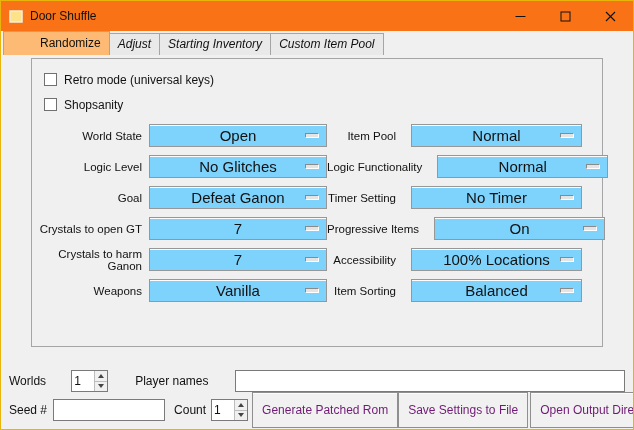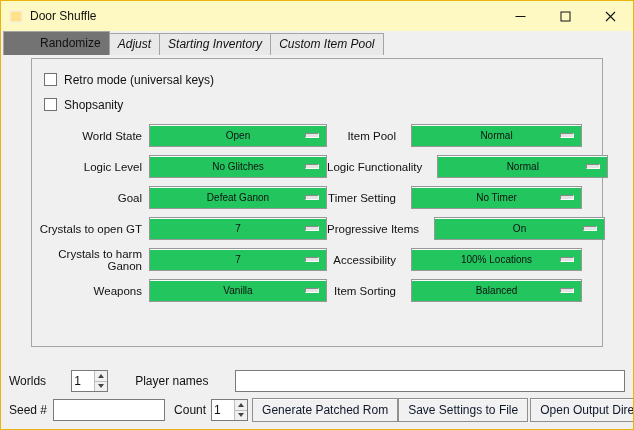--- a/index.html
+++ b/index.html
@@ -5,21 +5,21 @@
   * { margin:0; padding:0; box-sizing:border-box; }
   html,body { font-family:"Liberation Sans", sans-serif; background:#777; }
   .window {
     position:relative; width:634px; height:430px;
     background:#f0f0f0;
     border:1px solid #e9b50b;
     overflow:hidden;
   }
   
   .titlebar {
-    height:30px; background:#fef9c3;
+    height:30px; background:#f97316;
     display:flex; align-items:center;
   }
   .app-icon { width:16px; height:16px; margin:0 6px 0 7px; display:flex; align-items:center; justify-content:center; }
   .title-text { font-size:12px; color:#111; }
   .win-controls { margin-left:auto; display:flex; height:100%; }
   .win-btn { width:45px; height:100%; display:flex; align-items:center; justify-content:center; cursor:default; }
   .win-btn svg { display:block; }
   
   .client { height:calc(100% - 30px); display:flex; flex-direction:column; }
   
@@ -30,21 +30,21 @@
     padding:3px 8px 4px 8px;
     background:#e9e9e9;
     border:1px solid #a5a5a5;
     border-bottom:none;
     margin-right:0px;
     position:relative;
     white-space:nowrap;
     cursor:default;
   }
   .tab + .tab { border-left:none;font-style:italic; }
-  .tab.selected { background:#737373; padding-top:4px; padding-bottom:5px; z-index:3;padding-left:36px; }
+  .tab.selected { background:#fdba74; padding-top:4px; padding-bottom:5px; z-index:3;padding-left:36px; }
   
   .notebook { margin:3px 30px 0 30px; }
   .inner-tabs { padding-left:4px; height:23px; position:relative; z-index:2; }
   .inner-tabs .tab.selected { margin-bottom:-1px; }
   .panel {
     border:1px solid #a5a5a5;
     background:#f0f0f0;
     height:289px;
     padding:8px 20px 0 6px;
   }
@@ -55,24 +55,24 @@
     border:1px solid #707070; margin-right:7px; flex:0 0 auto;
   }
   .check-label { font-size:12px; color:#111; }
   
   .opts { margin-top:3px; }
   .opt-row { display:flex; align-items:center; height:31px; }
   .lblL { width:104px; text-align:right; font-size:11.5px; color:#111; margin-right:7px; flex:0 0 auto; }
   .lblR { flex:1; text-align:right; font-size:11.5px; color:#111; margin-right:15px; white-space:nowrap; }
   .dropdown {
     position:relative; height:23px;
-    background:#22c55e;
+    background:#7dd3fc;
     border:1px solid #979797;
     display:flex; align-items:center; justify-content:center;
-    font-size:10px; color:#111; cursor:default;
+    font-size:15px; color:#111; cursor:default;
     box-shadow:inset 0 1px 0 #fbfbfb;
   }
   .ddL { width:178px; flex:0 0 auto; }
   .ddR { width:171px; flex:0 0 auto; }
   .dd-ind {
     position:absolute; right:7px; top:50%; margin-top:-3px;
     width:14px; height:5px;
     background:#e4e4e4;
     border:1px solid;
     border-color:#8a8a8a #ffffff #ffffff #8a8a8a;
@@ -93,22 +93,22 @@
   .spin input {
     width:22px; border:none; outline:none; font-family:"Liberation Sans", sans-serif;
     font-size:12px; padding:0 2px; background:#fff; color:#111;
   }
   .spin-btns { display:flex; flex-direction:column; width:13px; border-left:1px solid #bdbdbd; }
   .spin-btn { flex:1; background:#f0f0f0; display:flex; align-items:center; justify-content:center; cursor:default; }
   .spin-btn + .spin-btn { border-top:1px solid #bdbdbd; }
   .tri-up { width:0; height:0; border-left:3px solid transparent; border-right:3px solid transparent; border-bottom:4px solid #444; }
   .tri-dn { width:0; height:0; border-left:3px solid transparent; border-right:3px solid transparent; border-top:4px solid #444; }
   .btn {
-    height:24px; background:#f1f1f1; border:1px solid #8f8f8f;
-    font-family:"Liberation Sans", sans-serif; font-size:12px; color:#0f172a;
+    height:36px; background:#f1f1f1; border:1px solid #8f8f8f;
+    font-family:"Liberation Sans", sans-serif; font-size:12px; color:#701a75;
     padding:0 9px; white-space:nowrap; cursor:default;
     box-shadow:inset 0 1px 0 #fcfcfc;
   }
 </style>
 </head>
 <body>
 
 <div class="window">
 
   <div class="titlebar">

